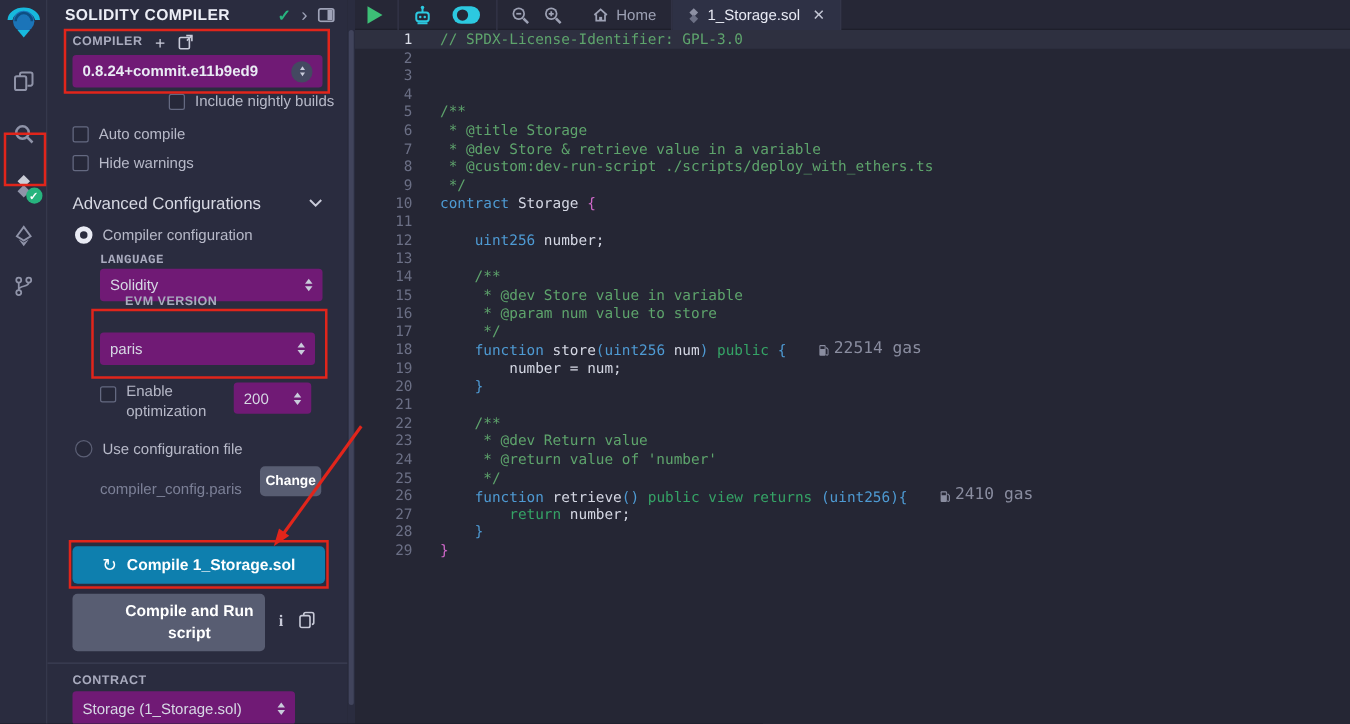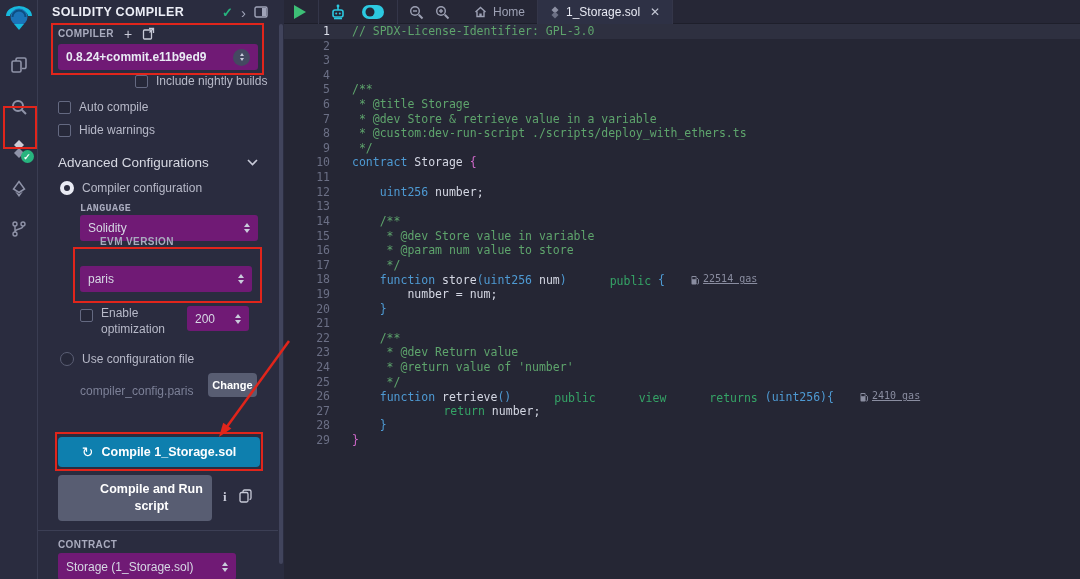--- a/index.html
+++ b/index.html
@@ -69,25 +69,25 @@
   .tab .close { font-size:12px; color:#c3c6d4; margin-left:4px; }
 
   .code-area { position:absolute; top:24px; left:0; right:0; bottom:0; font-family:"DejaVu Sans Mono",monospace; font-size:11.5px; }
   .line { display:flex; height:14.62px; line-height:14.62px; white-space:pre; }
   .line.active { background:#2e3040; }
   .lineno { width:46px; text-align:right; color:#6b6f85; flex:none; }
   .line.active .lineno { color:#dcdfea; }
   .code { margin-left:22px; color:#d4d7e3; }
   .tk-com { color:#5ea46c; }
   .tk-kw  { color:#4e9ad3; }
-  .tk-kg  { color:#35a366;margin-left:36px; }
+  .tk-kg  { color:#35a366; }
   .tk-op  { color:#e0545c; }
   .tk-mag { color:#cf68c9; }
   .tk-tx  { color:#d4d7e3; }
-  .gas { color:#8a8da0; font-size:10px; margin-left:26px; display:inline-flex; align-items:center; gap:4px;text-decoration:underline; }
+  .gas { color:#8a8da0; font-size:13px; margin-left:26px; display:inline-flex; align-items:center; gap:4px; }
 
   
   #annotations { position:absolute; inset:0; pointer-events:none; z-index:50; }
   .anno-box { position:absolute; border:2px solid #e1251b; }
 
   svg.ic { display:block; }
 </style>
 </head>
 <body>
 

